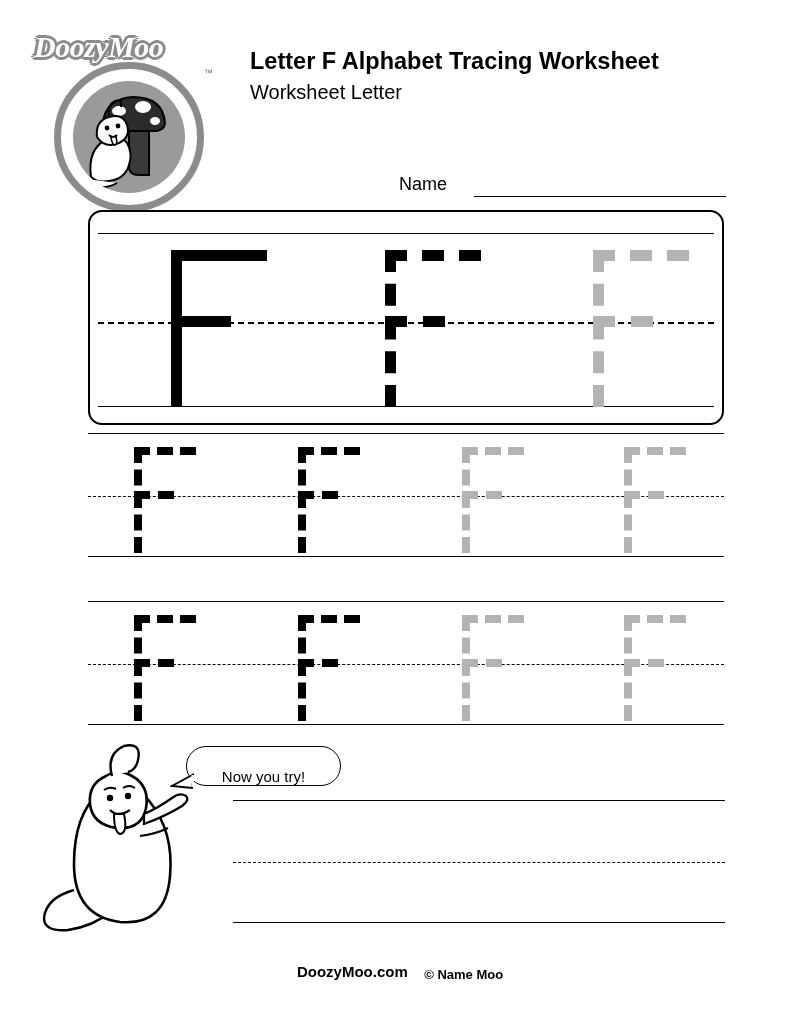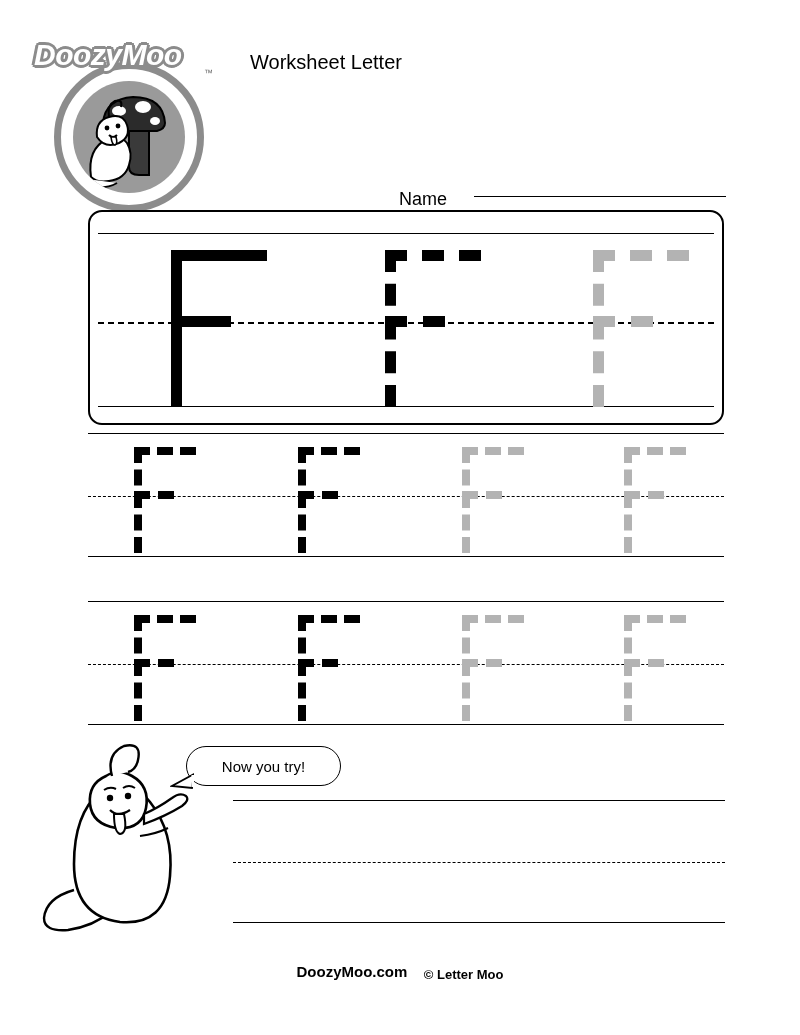--- a/index.html
+++ b/index.html
@@ -43,22 +43,22 @@
     position: absolute;
     left: 12px; top: 12px;
     width: 112px; height: 112px;
     border-radius: 50%;
     background: #9a9a9a;
     overflow: hidden;
   }
   .logo-wordmark {
     position: absolute;
     left: 6px;
-    top: 10px;
-    font-family: Liberation Sans, sans-serif;
+    top: 2px;
+    font-family: Liberation Serif, serif;
     font-weight: bold;
     font-style: italic;
     font-size: 30px;
     color: #ffffff;
     letter-spacing: -0.5px;
     text-shadow:
       -2px -2px 0 #8c8c8c,  2px -2px 0 #8c8c8c,
       -2px  2px 0 #8c8c8c,  2px  2px 0 #8c8c8c,
       -3px  0   0 #8c8c8c,  3px  0   0 #8c8c8c,
        0   -3px 0 #8c8c8c,  0    3px 0 #8c8c8c;
@@ -102,21 +102,20 @@
     left: 399px;
     top: 174px;
     width: 330px;
     height: 26px;
   }
   .name-label {
     position: absolute;
     left: 0; top: 0;
     font-size: 18px;
     font-family: "Liberation Sans", sans-serif;
-    margin-top: 15px;
   }
   .name-rule {
     position: absolute;
     left: 75px;
     top: 22px;
     width: 252px;
     border-top: 1.6px solid #000;
   }
 
   
@@ -261,21 +260,21 @@
   .bubble {
     position: absolute;
     left: 186px;
     top: 746px;
     width: 155px;
     height: 40px;
     border: 1.8px solid #000;
     border-radius: 20px;
     background: #fff;
     display: flex;
-    align-items: center;
+    align-items: flex-end;
     justify-content: center;
     z-index: 4;
   }
   .bubble-text {
     font-size: 15px;
     font-family: "Liberation Sans", sans-serif;
     color: #000;
     white-space: nowrap;
   }
   .bubble-tail {
@@ -353,20 +352,21 @@
 
           <path d="M14 98 Q8 104 18 106 Q34 108 44 102" fill="#ffffff" stroke="#000" stroke-width="2"></path>
         </svg>
       </div>
     </div>
     <div class="logo-wordmark">DoozyMoo</div>
     <div class="logo-tm">™</div>
   </div>
 
   <div class="title-block">
+    <div class="title-main">Letter F Alphabet Tracing Worksheet</div>
     <div class="title-sub">Worksheet Letter</div>
   </div>
 
   <div class="name-row">
     <div class="name-label">Name</div>
     <div class="name-rule"></div>
   </div>
 
   <div class="bigbox">
     <div class="top-rule"></div>
@@ -483,16 +483,16 @@
   </div>
 
   <div class="bottom-lines">
     <div class="l1"></div>
     <div class="l2"></div>
     <div class="l3"></div>
   </div>
 
   <div class="footer">
     <span class="footer-site">DoozyMoo.com</span>
-    <span class="footer-copy">© Letter Moo</span>
+    <span class="footer-copy">© Name Moo</span>
   </div>
 
 </div>
 
 </body></html>

